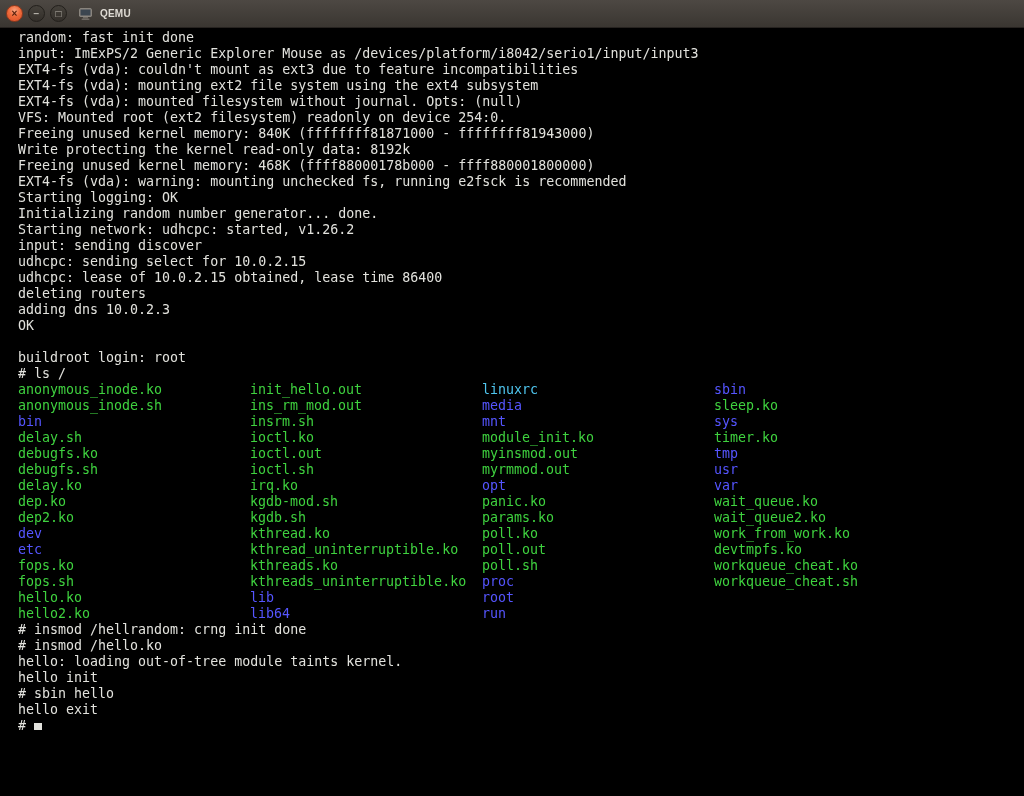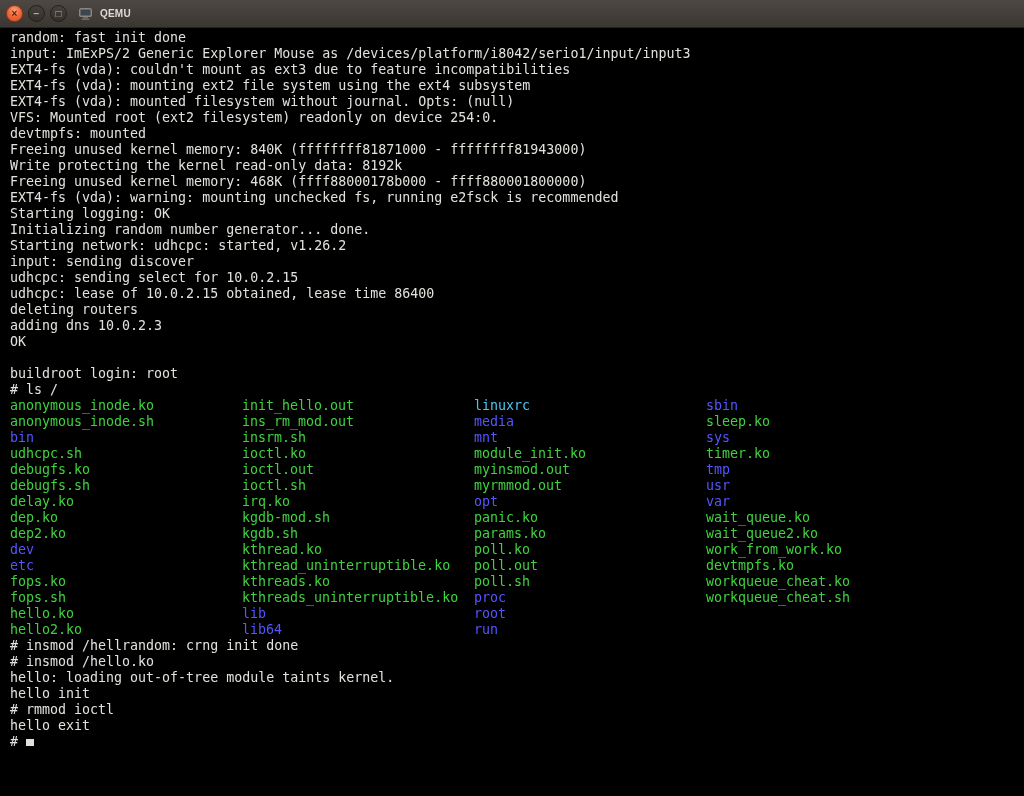--- a/index.html
+++ b/index.html
@@ -31,21 +31,21 @@
   .title-group { display:flex; align-items:center; gap:7px; margin-left:6px; }
   .win-title { color:#dfdbd4; font-weight:700; font-size:10px; letter-spacing:0.2px; }
 
   
   :root {
     --fg:#e2e2dd; --green:#3fd23f; --blue:#5555ff; --cyan:#4fc6ef; --bg:#000000;
   }
   .screen {
     background:var(--bg);
     height:768px;
-    padding:2px 0 0 10px;
+    padding:2px 0 0 18px;
     font-family:"DejaVu Sans Mono", monospace;
     font-size:13.3px;
     line-height:16px;
     color:var(--fg);
     overflow:hidden;
   }
   .line { height:16px; white-space:pre; }
   .cell { display:inline-block; width:232px; white-space:pre; overflow:visible; }
   .exec { color:var(--green); }
   .dir  { color:var(--blue); }
@@ -77,21 +77,20 @@
 </div>
 
 <div class="screen">
   <div>
       <div class="line">random: fast init done</div>
       <div class="line">input: ImExPS/2 Generic Explorer Mouse as /devices/platform/i8042/serio1/input/input3</div>
       <div class="line">EXT4-fs (vda): couldn't mount as ext3 due to feature incompatibilities</div>
       <div class="line">EXT4-fs (vda): mounting ext2 file system using the ext4 subsystem</div>
       <div class="line">EXT4-fs (vda): mounted filesystem without journal. Opts: (null)</div>
       <div class="line">VFS: Mounted root (ext2 filesystem) readonly on device 254:0.</div>
-      <div class="line">devtmpfs: mounted</div>
       <div class="line">Freeing unused kernel memory: 840K (ffffffff81871000 - ffffffff81943000)</div>
       <div class="line">Write protecting the kernel read-only data: 8192k</div>
       <div class="line">Freeing unused kernel memory: 468K (ffff88000178b000 - ffff880001800000)</div>
       <div class="line">EXT4-fs (vda): warning: mounting unchecked fs, running e2fsck is recommended</div>
       <div class="line">Starting logging: OK</div>
       <div class="line">Initializing random number generator... done.</div>
       <div class="line">Starting network: udhcpc: started, v1.26.2</div>
       <div class="line">input: sending discover</div>
       <div class="line">udhcpc: sending select for 10.0.2.15</div>
       <div class="line">udhcpc: lease of 10.0.2.15 obtained, lease time 86400</div>
@@ -99,35 +98,35 @@
       <div class="line">adding dns 10.0.2.3</div>
       <div class="line">OK</div>
       <div class="line"></div>
       <div class="line">buildroot login: root</div>
       <div class="line"># ls /</div>
     </div>
   <div>
       <div class="line"><span class="cell exec">anonymous_inode.ko</span><span class="cell exec">init_hello.out</span><span class="cell link">linuxrc</span><span class="cell dir">sbin</span></div>
       <div class="line"><span class="cell exec">anonymous_inode.sh</span><span class="cell exec">ins_rm_mod.out</span><span class="cell dir">media</span><span class="cell exec">sleep.ko</span></div>
       <div class="line"><span class="cell dir">bin</span><span class="cell exec">insrm.sh</span><span class="cell dir">mnt</span><span class="cell dir">sys</span></div>
-      <div class="line"><span class="cell exec">udhcpc.sh</span><span class="cell exec">ioctl.ko</span><span class="cell exec">module_init.ko</span><span class="cell exec">timer.ko</span></div>
+      <div class="line"><span class="cell exec">delay.sh</span><span class="cell exec">ioctl.ko</span><span class="cell exec">module_init.ko</span><span class="cell exec">timer.ko</span></div>
       <div class="line"><span class="cell exec">debugfs.ko</span><span class="cell exec">ioctl.out</span><span class="cell exec">myinsmod.out</span><span class="cell dir">tmp</span></div>
       <div class="line"><span class="cell exec">debugfs.sh</span><span class="cell exec">ioctl.sh</span><span class="cell exec">myrmmod.out</span><span class="cell dir">usr</span></div>
       <div class="line"><span class="cell exec">delay.ko</span><span class="cell exec">irq.ko</span><span class="cell dir">opt</span><span class="cell dir">var</span></div>
       <div class="line"><span class="cell exec">dep.ko</span><span class="cell exec">kgdb-mod.sh</span><span class="cell exec">panic.ko</span><span class="cell exec">wait_queue.ko</span></div>
       <div class="line"><span class="cell exec">dep2.ko</span><span class="cell exec">kgdb.sh</span><span class="cell exec">params.ko</span><span class="cell exec">wait_queue2.ko</span></div>
       <div class="line"><span class="cell dir">dev</span><span class="cell exec">kthread.ko</span><span class="cell exec">poll.ko</span><span class="cell exec">work_from_work.ko</span></div>
       <div class="line"><span class="cell dir">etc</span><span class="cell exec">kthread_uninterruptible.ko</span><span class="cell exec">poll.out</span><span class="cell exec">devtmpfs.ko</span></div>
       <div class="line"><span class="cell exec">fops.ko</span><span class="cell exec">kthreads.ko</span><span class="cell exec">poll.sh</span><span class="cell exec">workqueue_cheat.ko</span></div>
       <div class="line"><span class="cell exec">fops.sh</span><span class="cell exec">kthreads_uninterruptible.ko</span><span class="cell dir">proc</span><span class="cell exec">workqueue_cheat.sh</span></div>
       <div class="line"><span class="cell exec">hello.ko</span><span class="cell dir">lib</span><span class="cell dir">root</span><span class="cell"></span></div>
       <div class="line"><span class="cell exec">hello2.ko</span><span class="cell dir">lib64</span><span class="cell dir">run</span><span class="cell"></span></div>
     </div>
   <div>
       <div class="line"># insmod /hellrandom: crng init done</div>
       <div class="line"># insmod /hello.ko</div>
       <div class="line">hello: loading out-of-tree module taints kernel.</div>
       <div class="line">hello init</div>
-      <div class="line"># rmmod ioctl</div>
+      <div class="line"># sbin hello</div>
       <div class="line">hello exit</div>
     </div>
   <div class="line"><span># </span><span class="cursor"></span></div>
 </div>
 
 </body></html>

